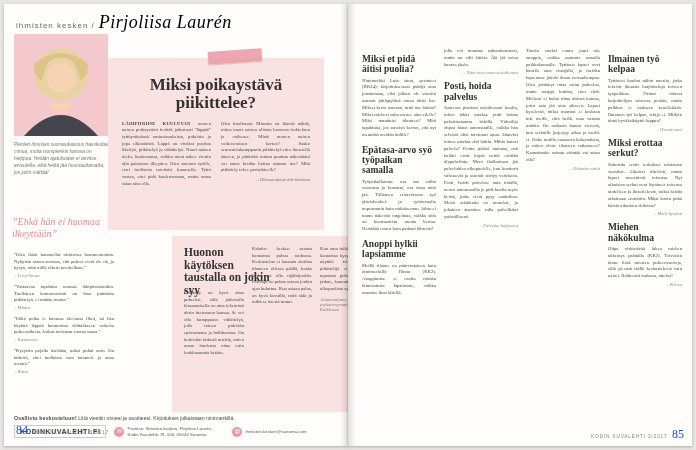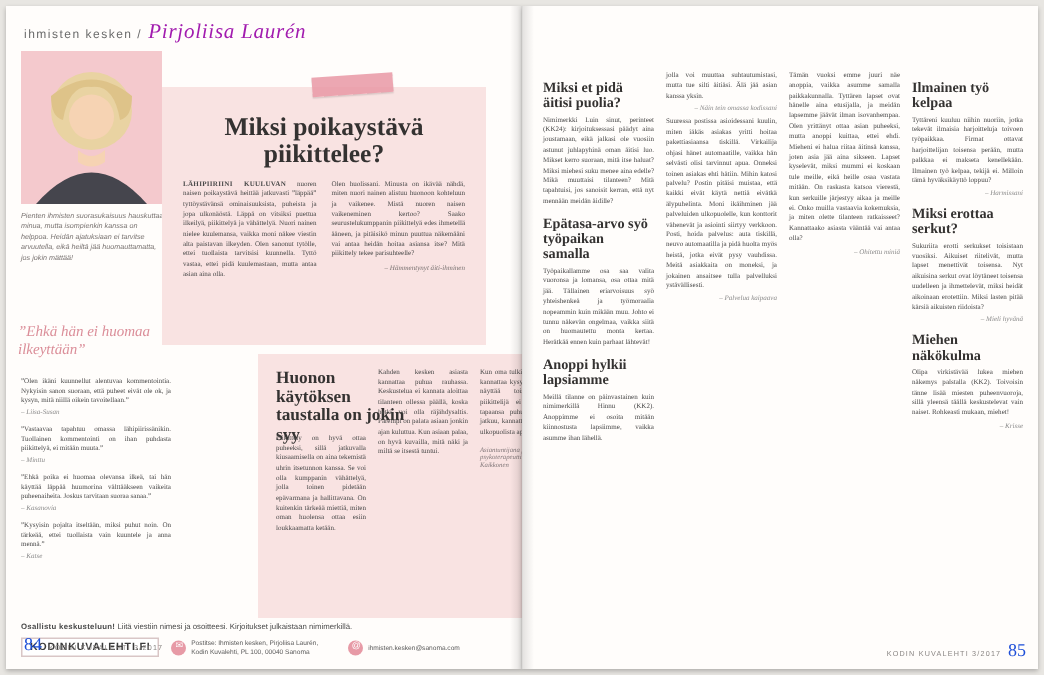--- a/index.html
+++ b/index.html
@@ -8,21 +8,21 @@
   .spread { position:relative; width:696px; height:450px; margin:0 auto; background:#e8e6e2; overflow:hidden; }
   .page { position:absolute; top:4px; bottom:4px; background:#fffdfb; box-shadow:0 1px 3px rgba(0,0,0,.25); }
   .page.left  { left:4px;  width:344px; }
   .page.right { left:348px; width:344px; }
   .gutter { position:absolute; top:4px; bottom:4px; left:340px; width:16px;
             background:linear-gradient(to right, rgba(0,0,0,0) 0%, rgba(0,0,0,.10) 45%, rgba(0,0,0,.16) 50%, rgba(0,0,0,.10) 55%, rgba(0,0,0,0) 100%); pointer-events:none; }
 
   
   .hdr { position:absolute; left:12px; top:8px; width:320px; white-space:nowrap; }
   .hdr .section { font-family:"Liberation Sans", sans-serif; font-size:8px; letter-spacing:1px; color:#6b6b6b; }
-  .hdr .author { font-style:italic; font-size:14px; color:#a21caf; letter-spacing:.5px; }
+  .hdr .author { font-style:italic; font-size:18px; color:#000000; letter-spacing:.5px; }
 
   
   .photo { position:absolute; left:10px; top:30px; width:94px; height:102px; }
   .caption { position:absolute; left:10px; top:138px; width:96px; font-family:"Liberation Sans", sans-serif; font-style:italic; font-size:4.8px; line-height:1.45; color:#7b7573; }
   .pullquote { position:absolute; left:8px; top:212px; width:102px; font-style:italic; font-size:10px; line-height:1.15; color:#db8e99; }
   .quotes { position:absolute; left:10px; top:248px; width:100px; }
   .quote { margin-bottom:6px; }
   .quote .qt { font-size:4.7px; line-height:1.42; color:#4a4a4a; text-align:justify; }
   .quote .by { font-size:4.7px; font-style:italic; color:#8a8a8a; margin-top:1px; }
 
@@ -166,20 +166,21 @@
     <div class="qbody">Nimimerkki Luin sinut, perinteet (KK24): kirjoituksessasi päädyt aina joustamaan, eikä jalkasi ole vuosiin astunut juhlapyhinä oman äitisi luo. Mikset kerro suoraan, mitä itse haluat? Miksi miehesi suku menee aina edelle? Mikä muuttaisi tilanteen? Mitä tapahtuisi, jos sanoisit kerran, että nyt mennään meidän äidille?</div>
     <div class="qhead">Epätasa-arvo syö työpaikan samalla</div>
     <div class="qbody">Työpaikallamme osa saa valita vuoronsa ja lomansa, osa ottaa mitä jää. Tällainen eriarvoisuus syö yhteishenkeä ja työmoraalia nopeammin kuin mikään muu. Johto ei tunnu näkevän ongelmaa, vaikka siitä on huomautettu monta kertaa. Herätkää ennen kuin parhaat lähtevät!</div>
     <div class="qhead">Anoppi hylkii lapsiamme</div>
     <div class="qbody">Meillä tilanne on päinvastainen kuin nimimerkillä Hinnu (KK2). Anoppimme ei osoita mitään kiinnostusta lapsiimme, vaikka asumme ihan lähellä.</div>
   </div>
 
   <div class="qcol c2">
     <div class="qbody">jolla voi muuttaa suhtautumistasi, mutta tue silti äitiäsi. Älä jää asian kanssa yksin.</div>
     <div class="qby">– Näin tein omassa kodissani</div>
+    <div class="qhead">Posti, hoida palvelus</div>
     <div class="qbody">Suuressa postissa asioidessani kuulin, miten iäkäs asiakas yritti hoitaa pakettiasiaansa tiskillä. Virkailija ohjasi hänet automaatille, vaikka hän selvästi olisi tarvinnut apua. Onneksi toinen asiakas ehti hätiin. Mihin katosi palvelu? Postin pitäisi muistaa, että kaikki eivät käytä nettiä eivätkä älypuhelinta. Moni ikäihminen jää palveluiden ulkopuolelle, kun konttorit vähenevät ja asiointi siirtyy verkkoon. Posti, hoida palvelus: auta tiskillä, neuvo automaatilla ja pidä huolta myös heistä, jotka eivät pysy vauhdissa. Meitä asiakkaita on moneksi, ja jokainen ansaitsee tulla palvelluksi ystävällisesti.</div>
     <div class="qby">– Palvelua kaipaava</div>
   </div>
 
   <div class="qcol c3">
     <div class="qbody">Tämän vuoksi emme juuri näe anoppia, vaikka asumme samalla paikkakunnalla. Tyttären lapset ovat hänelle aina etusijalla, ja meidän lapsemme jäävät ilman isovanhempaa. Olen yrittänyt ottaa asian puheeksi, mutta anoppi kuittaa, ettei ehdi. Mieheni ei halua riitaa äitinsä kanssa, joten asia jää aina sikseen. Lapset kyselevät, miksi mummi ei koskaan tule meille, eikä heille osaa vastata mitään. On raskasta katsoa vierestä, kun serkuille järjestyy aikaa ja meille ei. Onko muilla vastaavia kokemuksia, ja miten olette tilanteen ratkaisseet? Kannattaako asiasta vääntää vai antaa olla?</div>
     <div class="qby">– Ohitettu miniä</div>
   </div>
 
   <div class="qcol c4">

